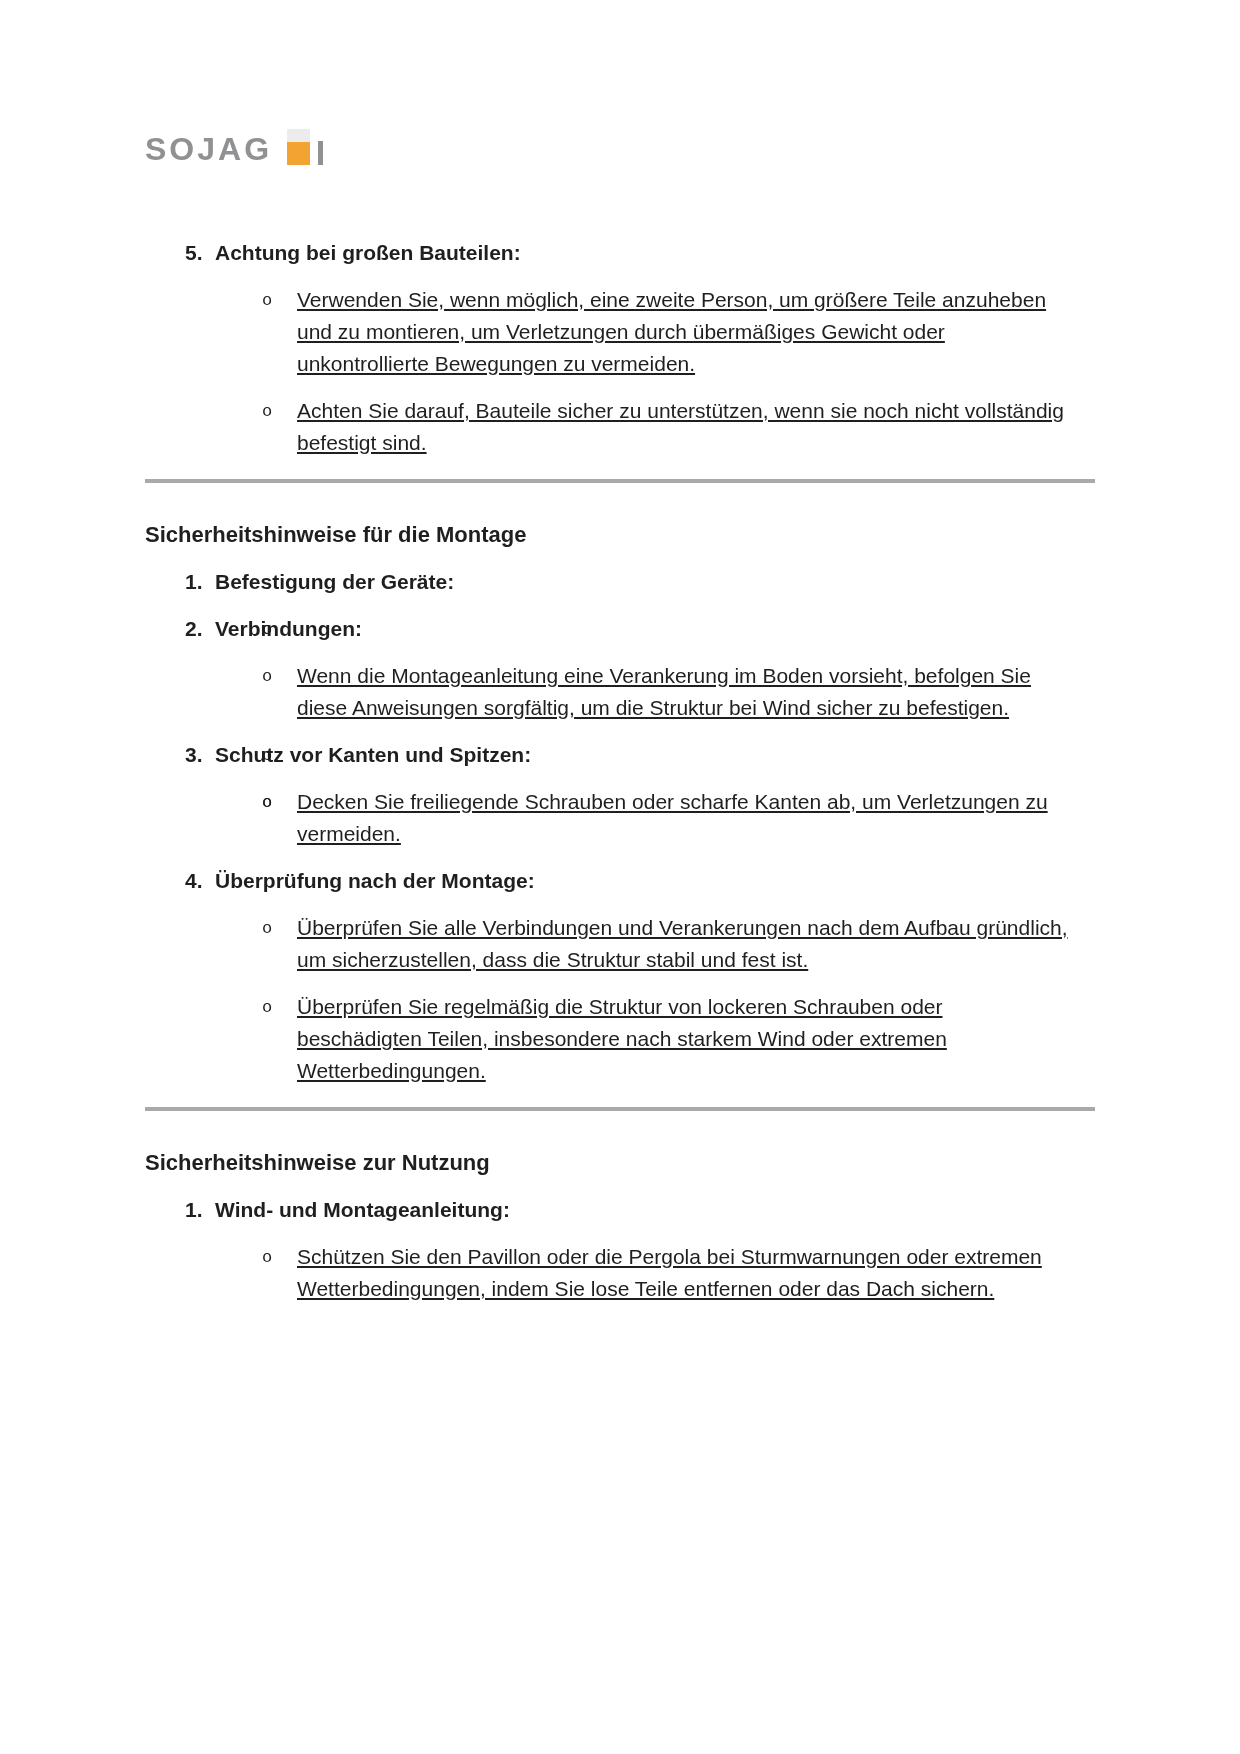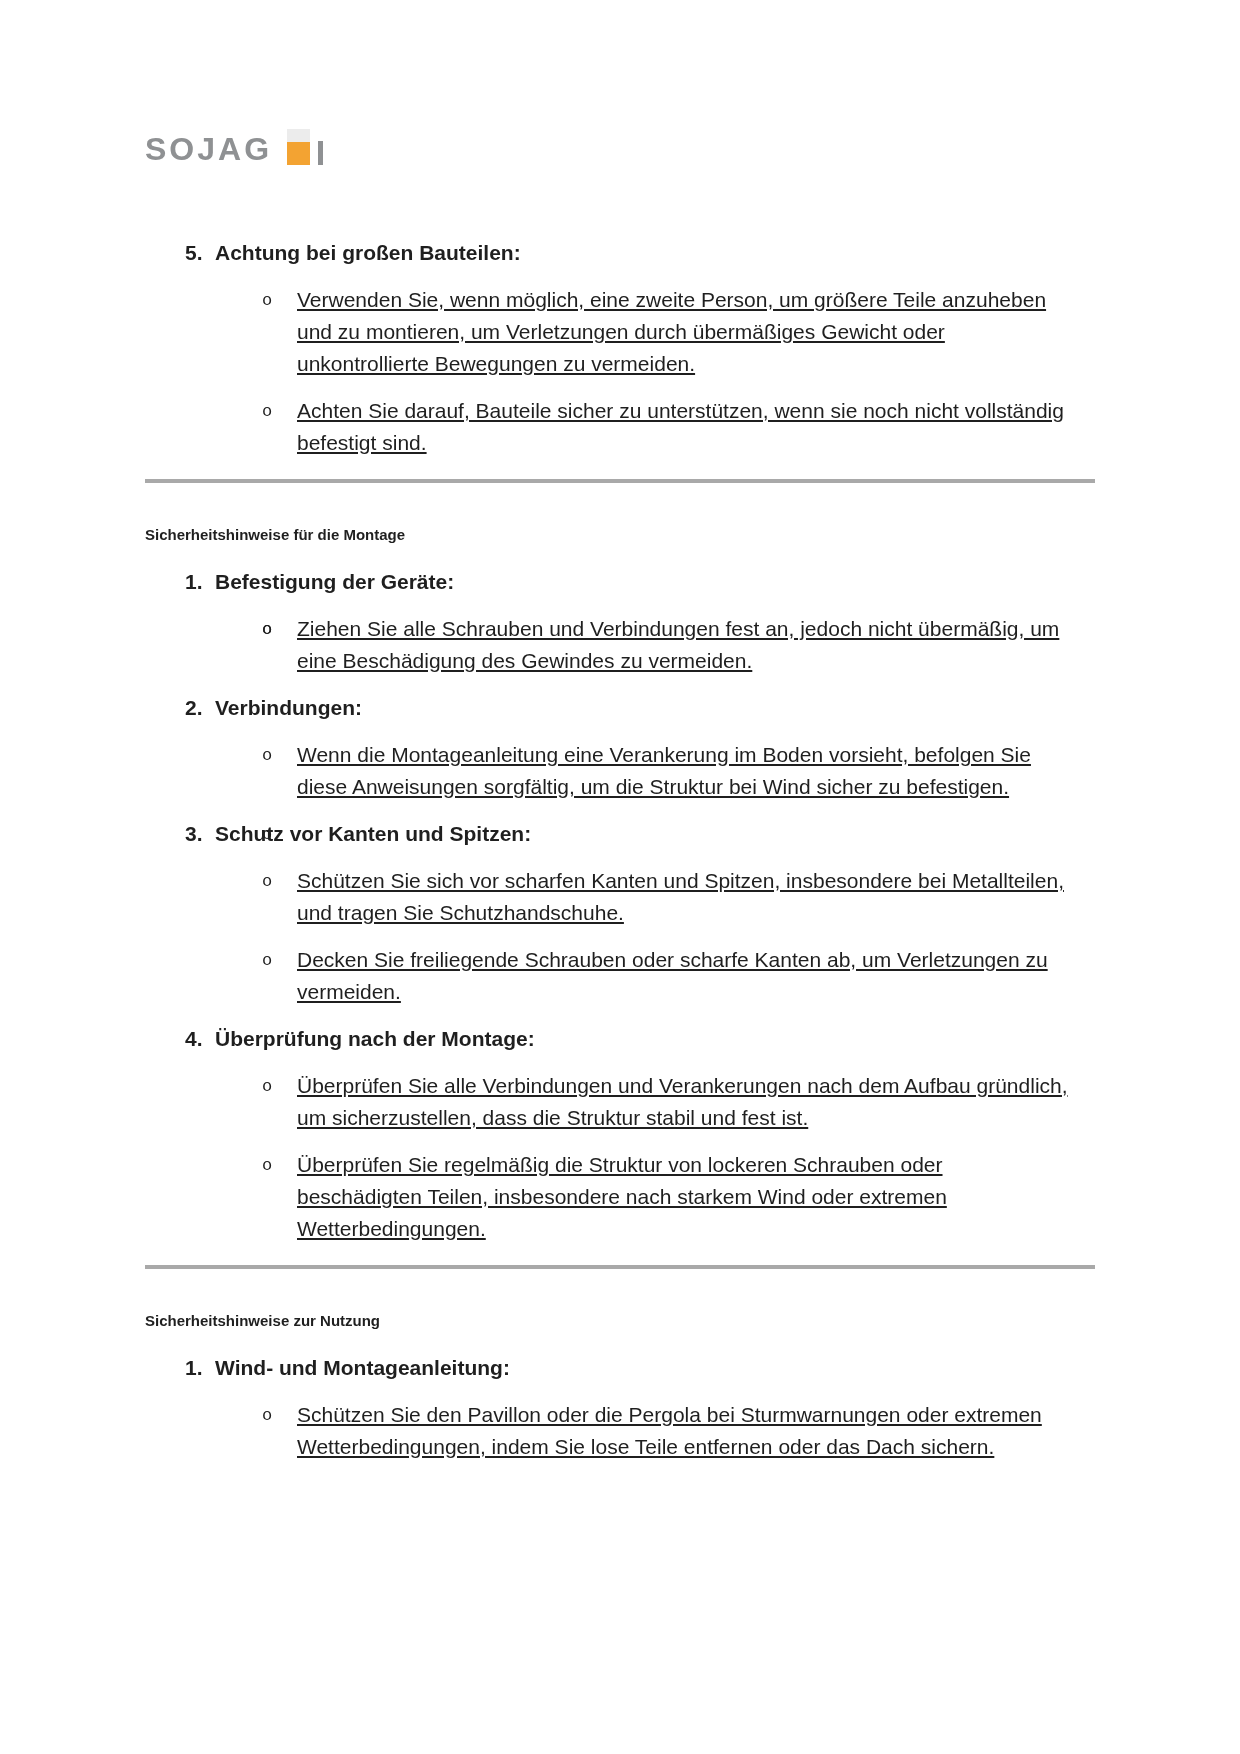--- a/index.html
+++ b/index.html
@@ -36,21 +36,21 @@
     line-height:1;
     text-align:right;
   }
   .logo-mark{display:flex;flex-direction:column;margin-left:15px;}
   .logo-sq-light{width:23px;height:13px;background:var(--logo-light);}
   .logo-sq{width:23px;height:23px;background:var(--accent);}
   .logo-bar{width:5px;height:24px;background:var(--logo-gray);margin-left:8px;}
   
   #content{font-size:21px;line-height:32px;}
   .section-heading{
-    font-size:15px;line-height:32px;
+    font-size:22px;line-height:32px;
     font-weight:bold;
     margin:12px 0 15px 0;
   }
   .section-rule{
     height:4px;
     background:var(--divider);
     margin:20px 0 36px 0;
   }
   .item-head{
     position:relative;
@@ -101,34 +101,32 @@
         <p class="bullet-text">Achten Sie darauf, Bauteile sicher zu unterstützen, wenn sie noch nicht vollständig befestigt sind.</p>
       </div>
       <div class="section-rule"></div>
       <h2 class="section-heading">Sicherheitshinweise für die Montage</h2>
       <div class="item-head"><span class="item-num">1.</span><span class="item-title">Befestigung der Geräte:</span></div>
       <div class="bullet">
         <span class="bullet-marker">o</span>
       </div>
       <div class="bullet">
         <span class="bullet-marker">o</span>
-        <p class="bullet-text">Ziehen Sie alle Schrauben und Verbindungen fest an, jedoch nicht übermäßig, um eine Beschädigung des Gewindes zu vermeiden.</p>
       </div>
       <div class="item-head"><span class="item-num">2.</span><span class="item-title">Verbindungen:</span></div>
       <div class="bullet">
         <span class="bullet-marker">o</span>
         <p class="bullet-text">Wenn die Montageanleitung eine Verankerung im Boden vorsieht, befolgen Sie diese Anweisungen sorgfältig, um die Struktur bei Wind sicher zu befestigen.</p>
       </div>
       <div class="bullet">
         <span class="bullet-marker">o</span>
       </div>
       <div class="item-head"><span class="item-num">3.</span><span class="item-title">Schutz vor Kanten und Spitzen:</span></div>
       <div class="bullet">
         <span class="bullet-marker">o</span>
-        <p class="bullet-text">Schützen Sie sich vor scharfen Kanten und Spitzen, insbesondere bei Metallteilen, und tragen Sie Schutzhandschuhe.</p>
       </div>
       <div class="bullet">
         <span class="bullet-marker">o</span>
         <p class="bullet-text">Decken Sie freiliegende Schrauben oder scharfe Kanten ab, um Verletzungen zu vermeiden.</p>
       </div>
       <div class="item-head"><span class="item-num">4.</span><span class="item-title">Überprüfung nach der Montage:</span></div>
       <div class="bullet">
         <span class="bullet-marker">o</span>
         <p class="bullet-text">Überprüfen Sie alle Verbindungen und Verankerungen nach dem Aufbau gründlich, um sicherzustellen, dass die Struktur stabil und fest ist.</p>
       </div>

